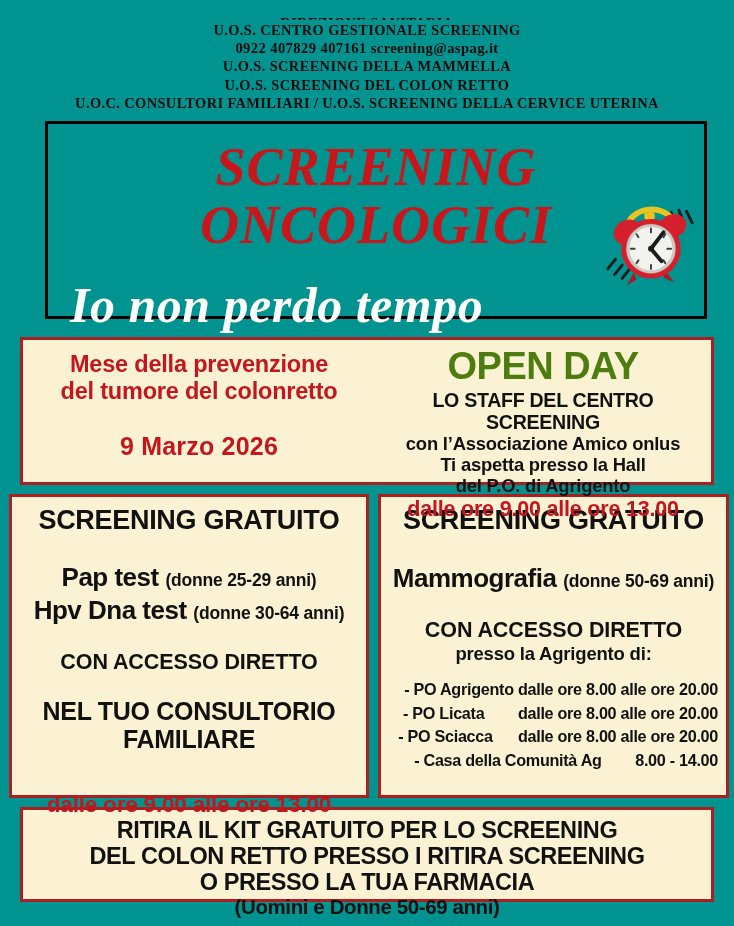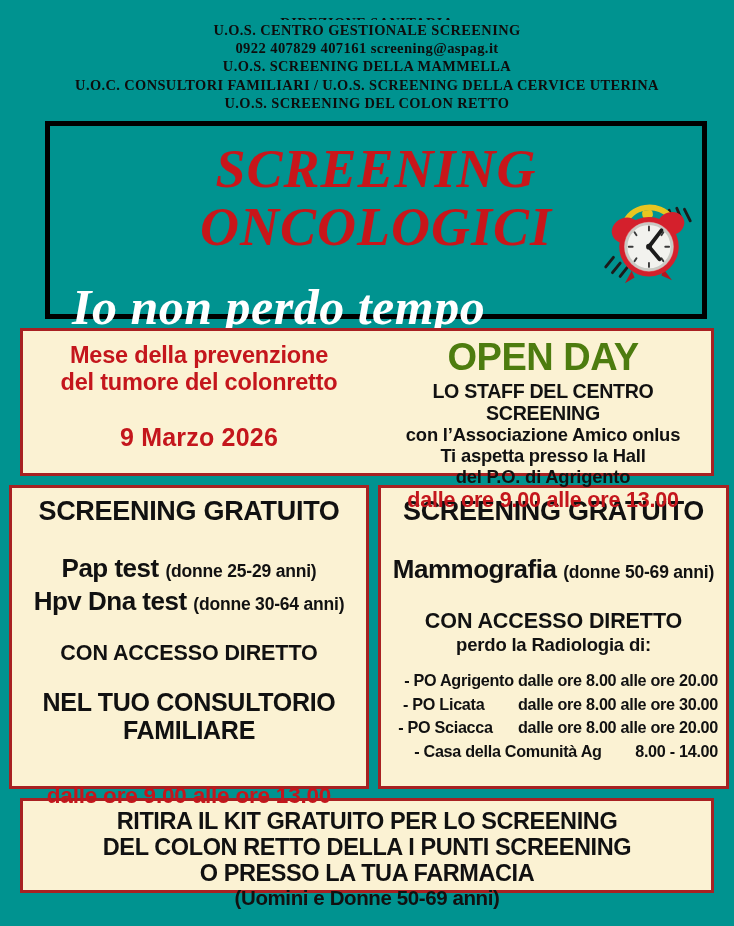--- a/index.html
+++ b/index.html
@@ -35,21 +35,21 @@
     line-height: 14px;
     margin-bottom: 1px;
   }
   .header .hline.mail {
     font-size: 14.6px;
   }
 
   
   .title-box {
     margin: 9px 27px 0 45px;
-    border: 5px solid #000000;
+    border: 3px solid #000000;
     height: 198px;
     position: relative;
     box-sizing: border-box;
   }
   .title-main {
     font-family: "Liberation Serif", serif;
     font-style: italic;
     font-weight: bold;
     color: #c8161a;
     font-size: 54px;
@@ -80,21 +80,21 @@
 
   
   .panel {
     background: #fbf2d3;
     border: 3px solid #a82122;
     box-sizing: border-box;
   }
 
   
   .banner {
-    margin: 9px 20px 0 20px;
+    margin: 18px 20px 0 20px;
     height: 148px;
     display: flex;
     position: relative;
   }
   .banner-left {
     width: 352px;
     text-align: center;
     padding-top: 11px;
     box-sizing: border-box;
   }
@@ -247,22 +247,22 @@
   }
 </style>
 </head>
 <body>
 
 <div class="header">
   <div class="hline clipped">DIREZIONE SANITARIA</div>
   <div class="hline">U.O.S. CENTRO GESTIONALE  SCREENING</div>
   <div class="hline mail">0922 407829 407161 screening@aspag.it</div>
   <div class="hline">U.O.S. SCREENING DELLA MAMMELLA</div>
+  <div class="hline">U.O.S.  SCREENING DEL COLON RETTO</div>
   <div class="hline">U.O.C. CONSULTORI FAMILIARI / U.O.S. SCREENING DELLA CERVICE UTERINA</div>
-  <div class="hline">U.O.S.  SCREENING DEL COLON RETTO</div>
 </div>
 
 <div class="title-box">
   <div class="title-main">
     <div>SCREENING</div>
     <div>ONCOLOGICI</div>
   </div>
   <div class="title-sub">Io non perdo tempo</div>
 
   <svg class="clock" viewBox="0 0 100 100">
@@ -351,29 +351,29 @@
 
   <div class="card card-right panel">
     <div class="card-title">SCREENING GRATUITO</div>
     <div style="height:27px"></div>
     <div class="big-item">
       <span>Mammografia</span>
       <span class="paren">(donne 50-69 anni)</span>
     </div>
     <div style="height:22px"></div>
     <div class="access">CON ACCESSO DIRETTO</div>
-    <div class="access-sub">perdo la Radiologia di:</div>
+    <div class="access-sub">presso la Agrigento di:</div>
     <div class="fac-list">
       <div class="fac-row">- PO Agrigento dalle ore 8.00 alle ore 20.00</div>
-      <div class="fac-row">- PO Licata        dalle ore 8.00 alle ore 30.00</div>
+      <div class="fac-row">- PO Licata        dalle ore 8.00 alle ore 20.00</div>
       <div class="fac-row">- PO Sciacca      dalle ore 8.00 alle ore 20.00</div>
       <div class="fac-row">- Casa della Comunità Ag        8.00 - 14.00</div>
     </div>
   </div>
 
 </div>
 
 <div class="bottom panel">
   <div class="bottom-line">RITIRA IL KIT GRATUITO PER LO SCREENING</div>
-  <div class="bottom-line">DEL COLON RETTO DELLA I PUNTI SCREENING</div>
+  <div class="bottom-line">DEL COLON RETTO PRESSO I RITIRA SCREENING</div>
   <div class="bottom-line">O PRESSO LA TUA FARMACIA</div>
   <div class="bottom-line small">(Uomini e Donne 50-69 anni)</div>
 </div>
 
 </body></html>

